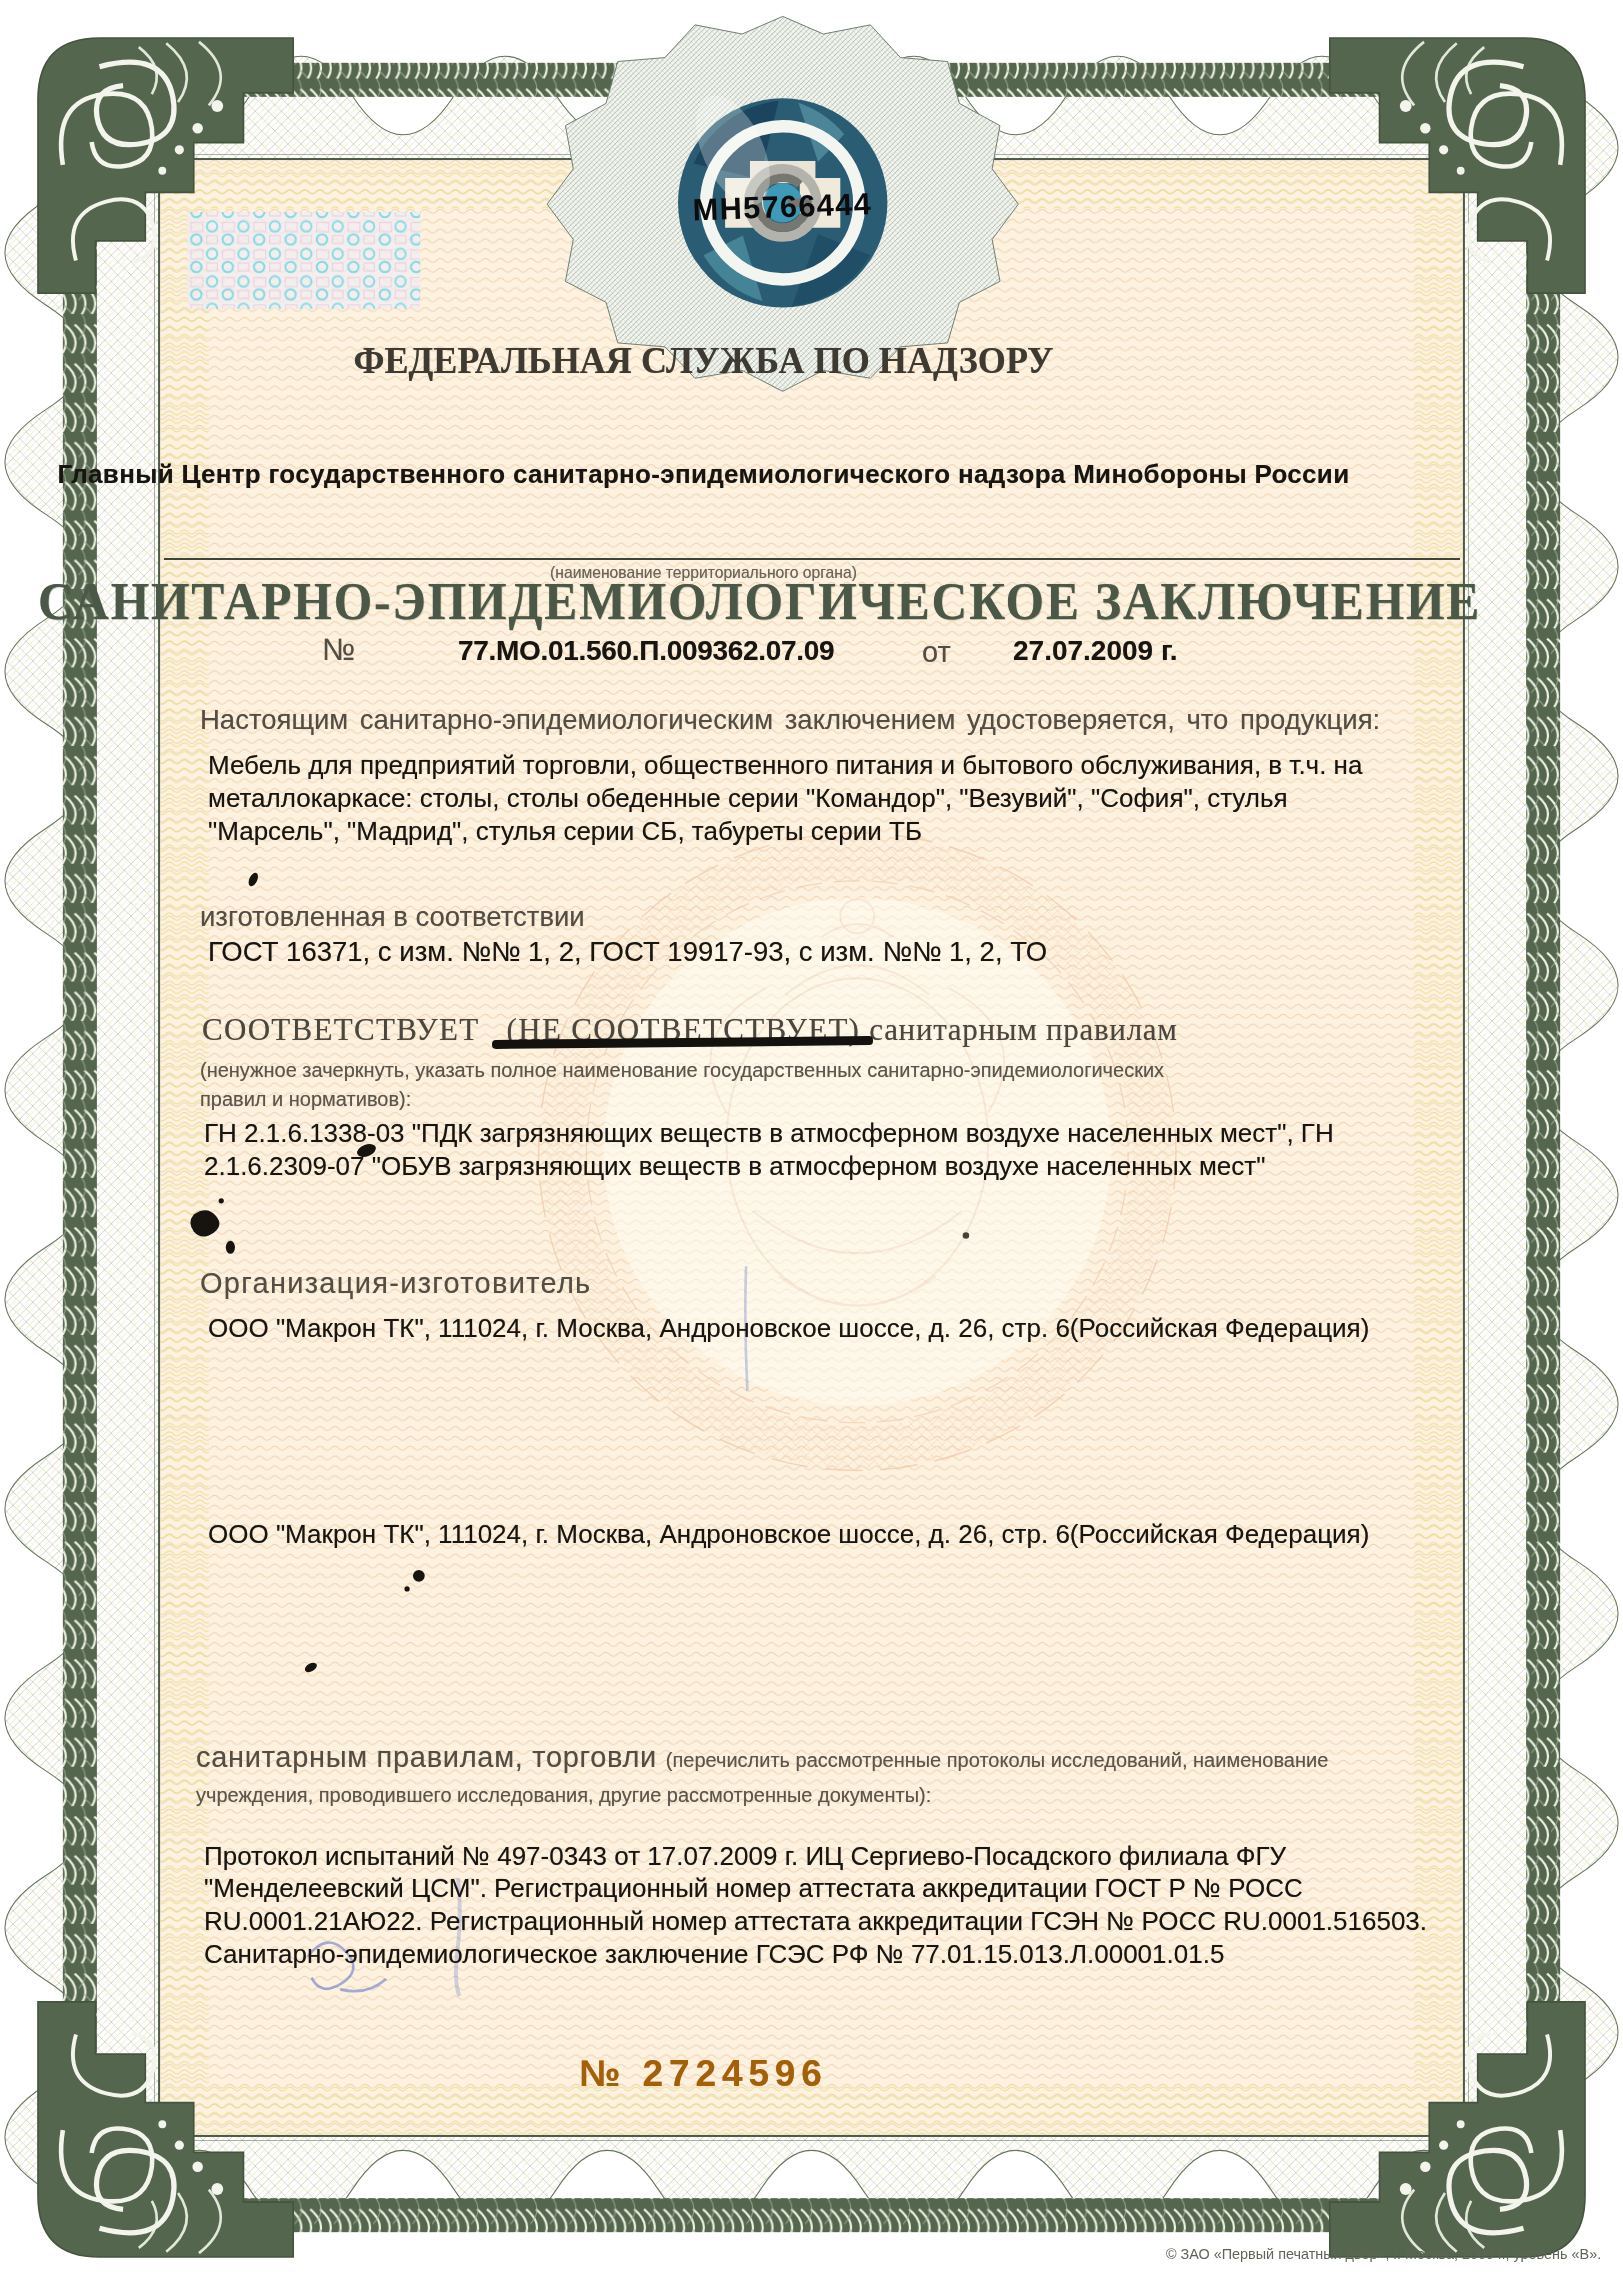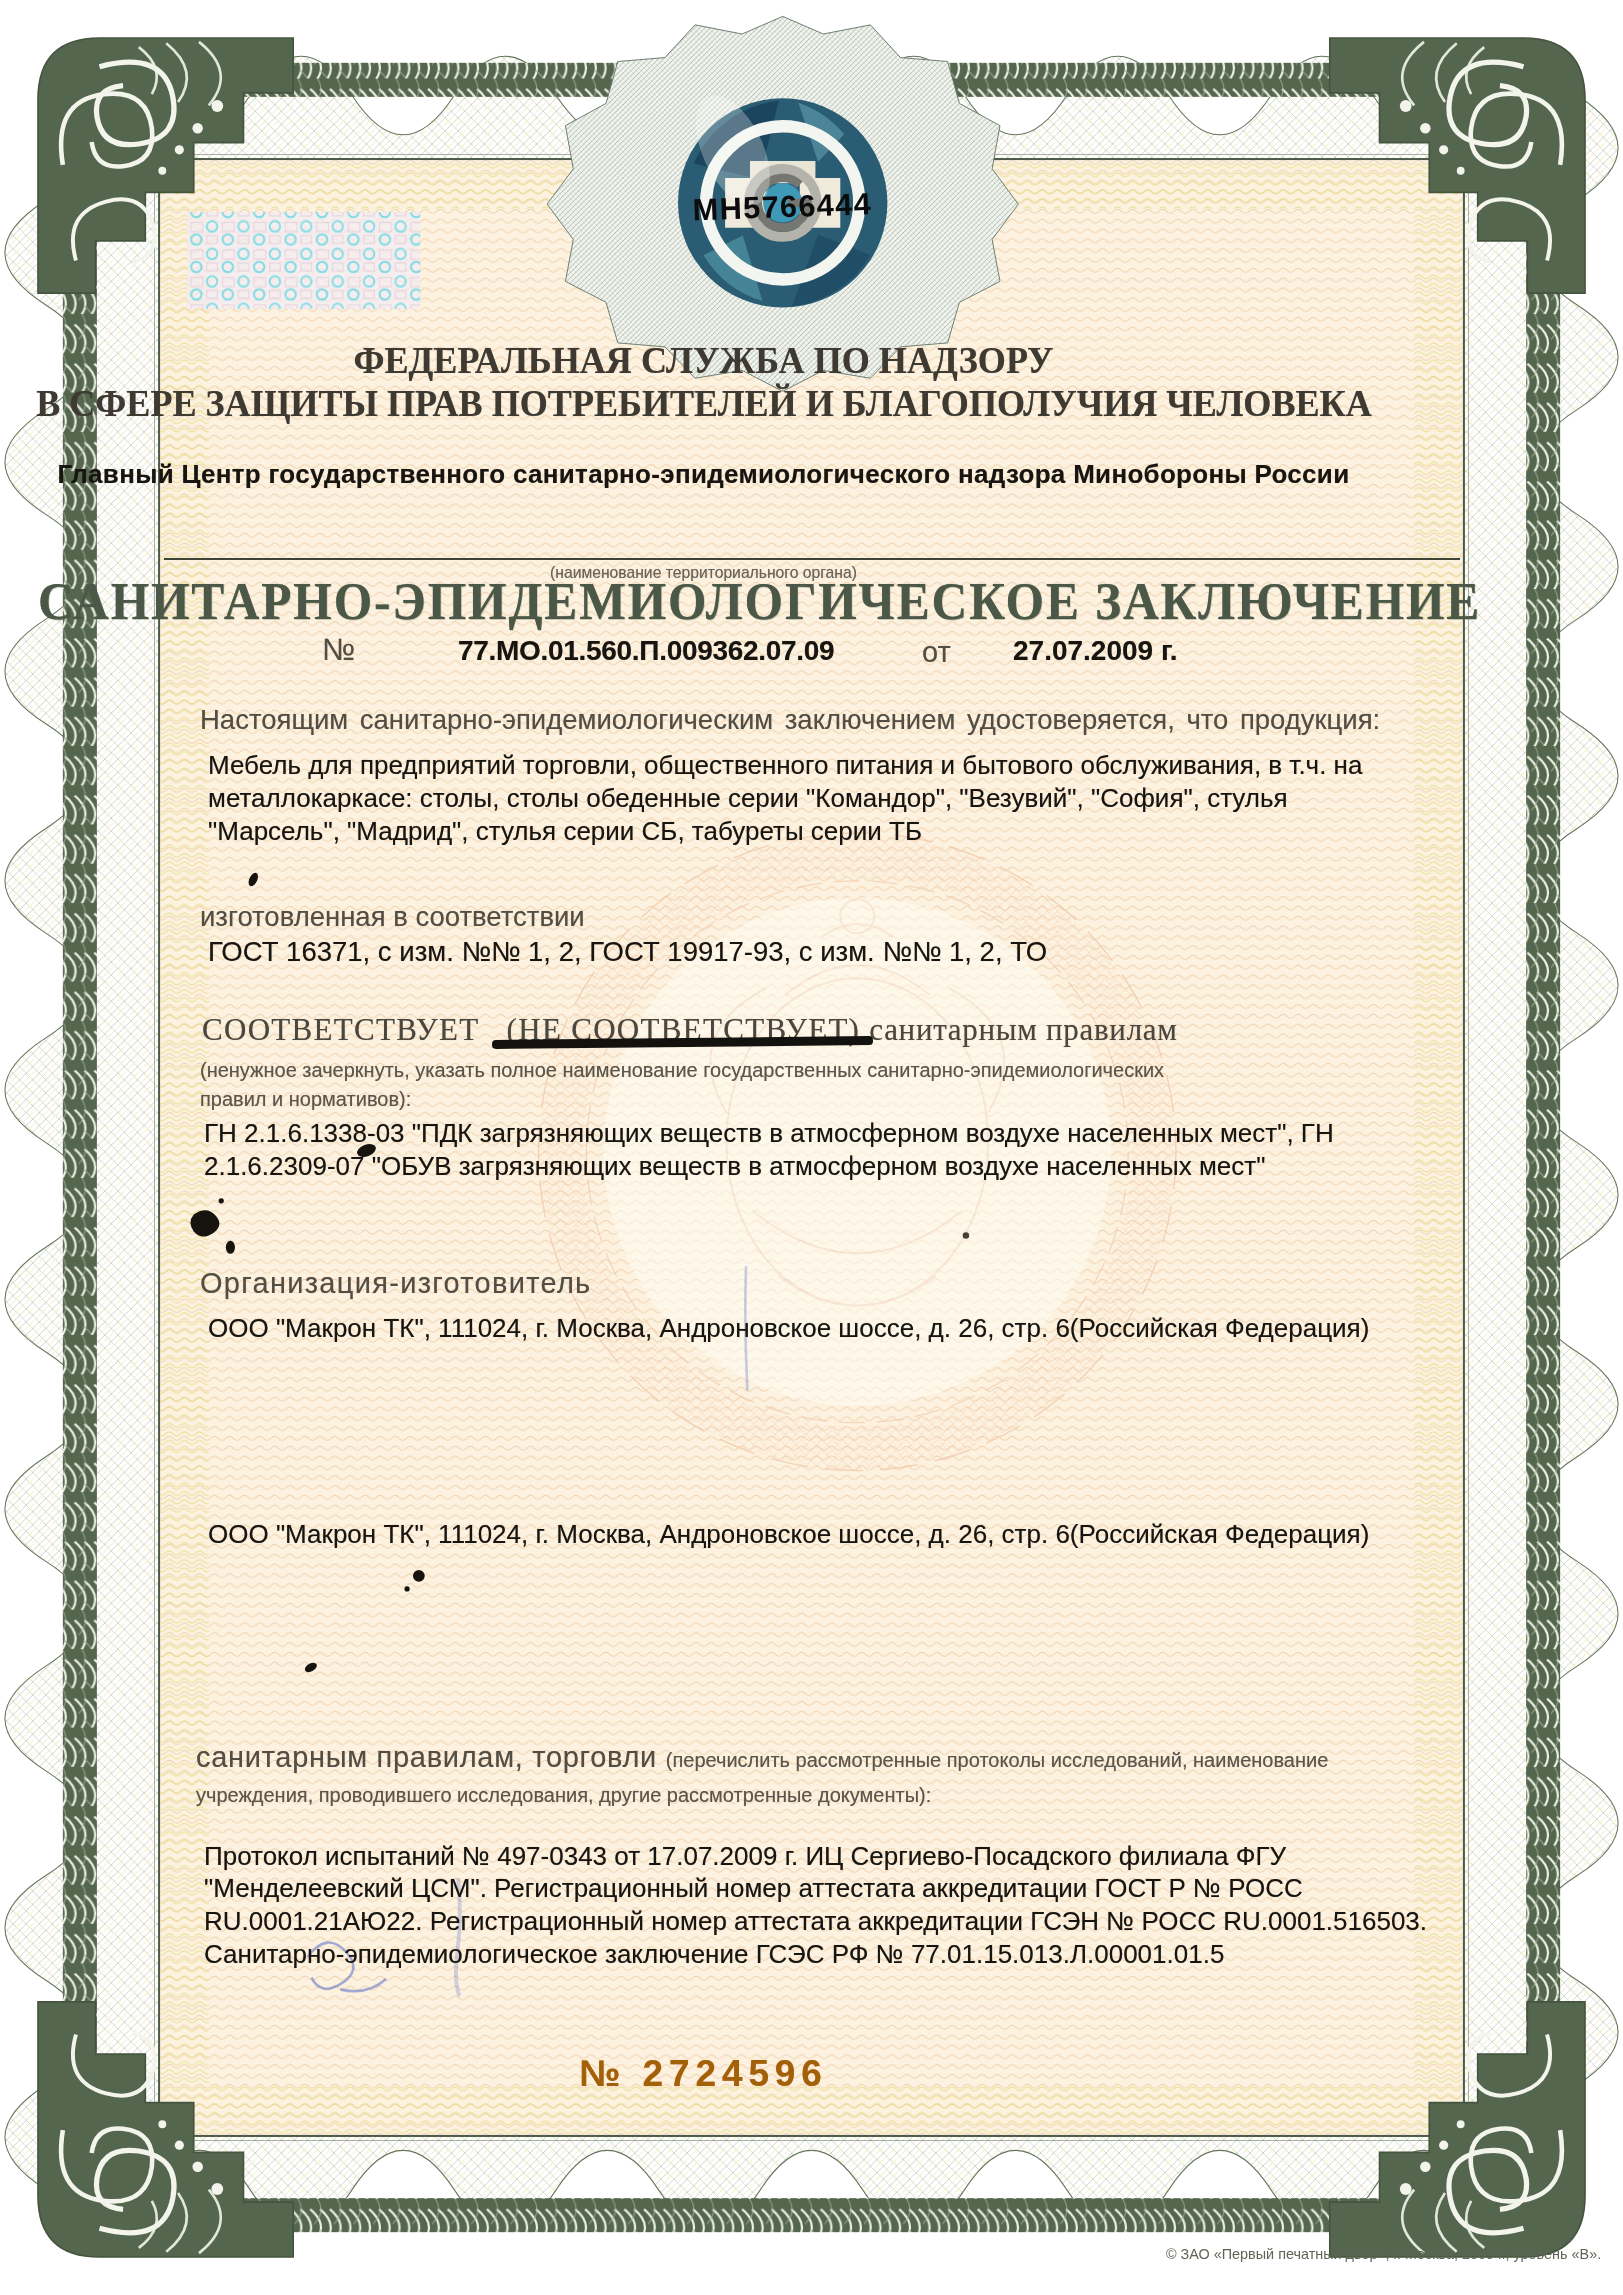--- a/index.html
+++ b/index.html
@@ -147,21 +147,20 @@
   </g>
   <g stroke="#4a63c8" fill="none">
     <path d="M700,2870 q6,60 -2,120 q-4,40 4,60" stroke-width="6" opacity=".25"></path>
     <path d="M470,2990 q30,-40 60,-6 q24,28 -10,48 q-30,18 -44,-10 M520,3040 q40,10 70,-16" stroke-width="4" opacity=".5"></path>
     <path d="M1140,1935 q-3,90 2,190" stroke-width="4" opacity=".3"></path>
   </g>
 </svg>
 
 <div class="txt center big-serif" style="top:338px;font-size:38px;"><span class="cond">ФЕДЕРАЛЬНАЯ СЛУЖБА ПО НАДЗОРУ</span></div>
 
-<div class="txt center big-serif" style="top:381px;font-size:38px;"><span class="cond">В СФЕРЕ ЗАЩИТЫ ПРАВ ПОТРЕБИТЕЛЕЙ И БЛАГОПОЛУЧИЯ  ЧЕЛОВЕКА</span></div>
 
 <div class="txt center sansval" style="top:459px;font-size:26px;font-weight:bold;letter-spacing:0.3px;">Главный Центр государственного санитарно-эпидемиологического надзора Минобороны России</div>
 
 <div class="rule" style="top:558px;left:164px;width:1296px;height:2px;"></div>
 
 <div class="txt center serifhead" style="top:564px;font-size:15.7px;color:#6a645c;">(наименование территориального органа)</div>
 
 <div class="txt center" style="top:572px;font-size:52px;font-family:'Liberation Serif',serif;font-weight:bold;">
   <span class="cond title-text">САНИТАРНО-ЭПИДЕМИОЛОГИЧЕСКОЕ ЗАКЛЮЧЕНИЕ</span></div>
 

